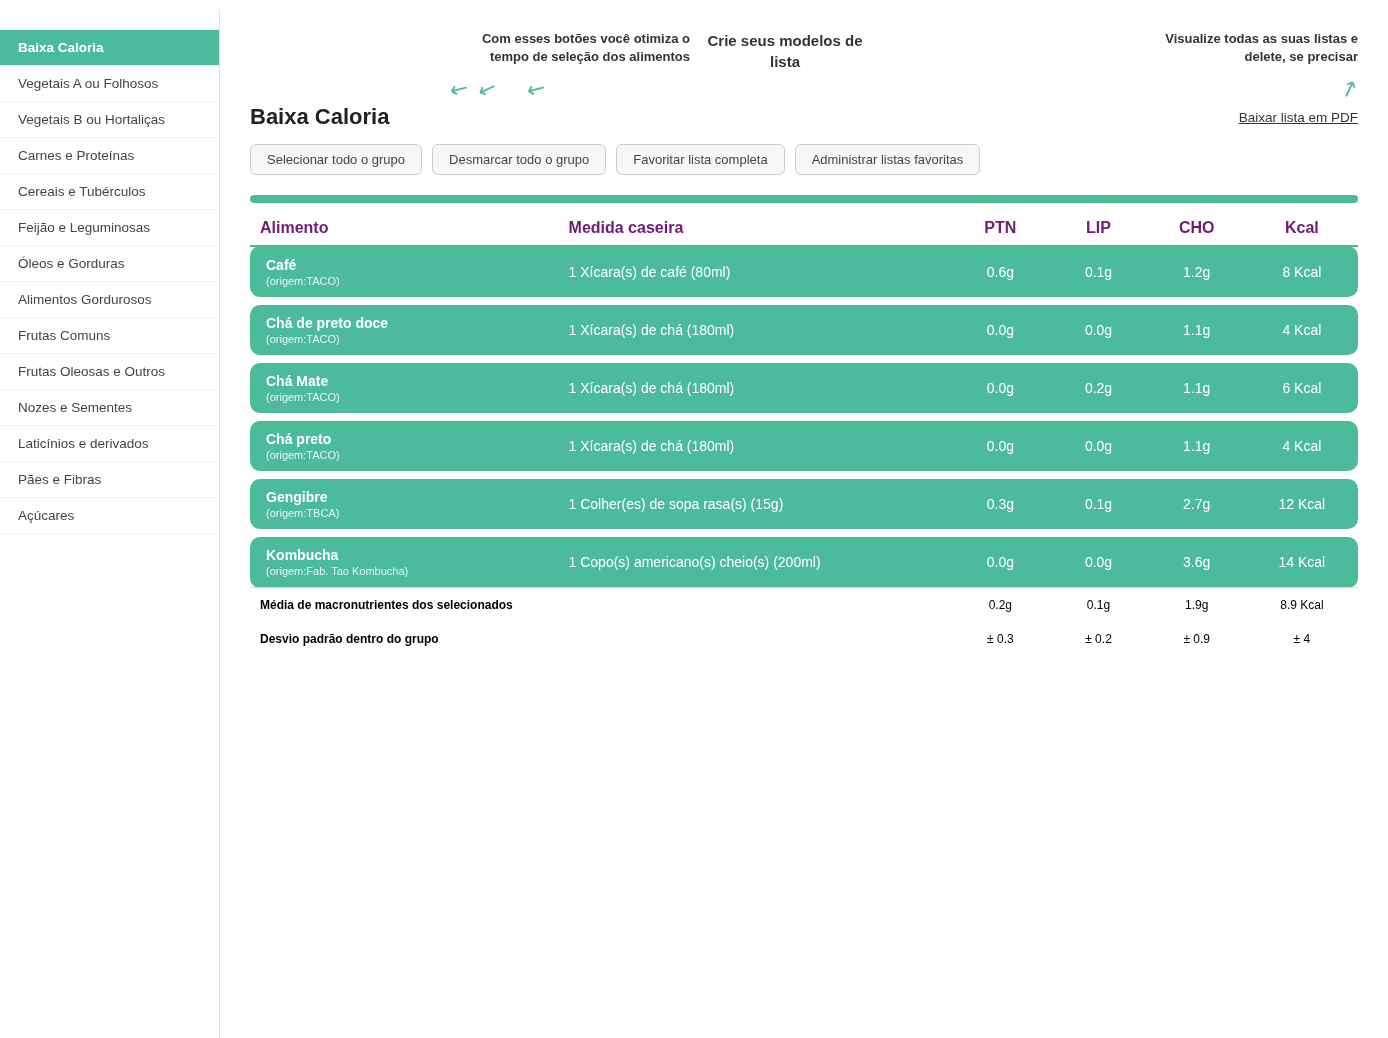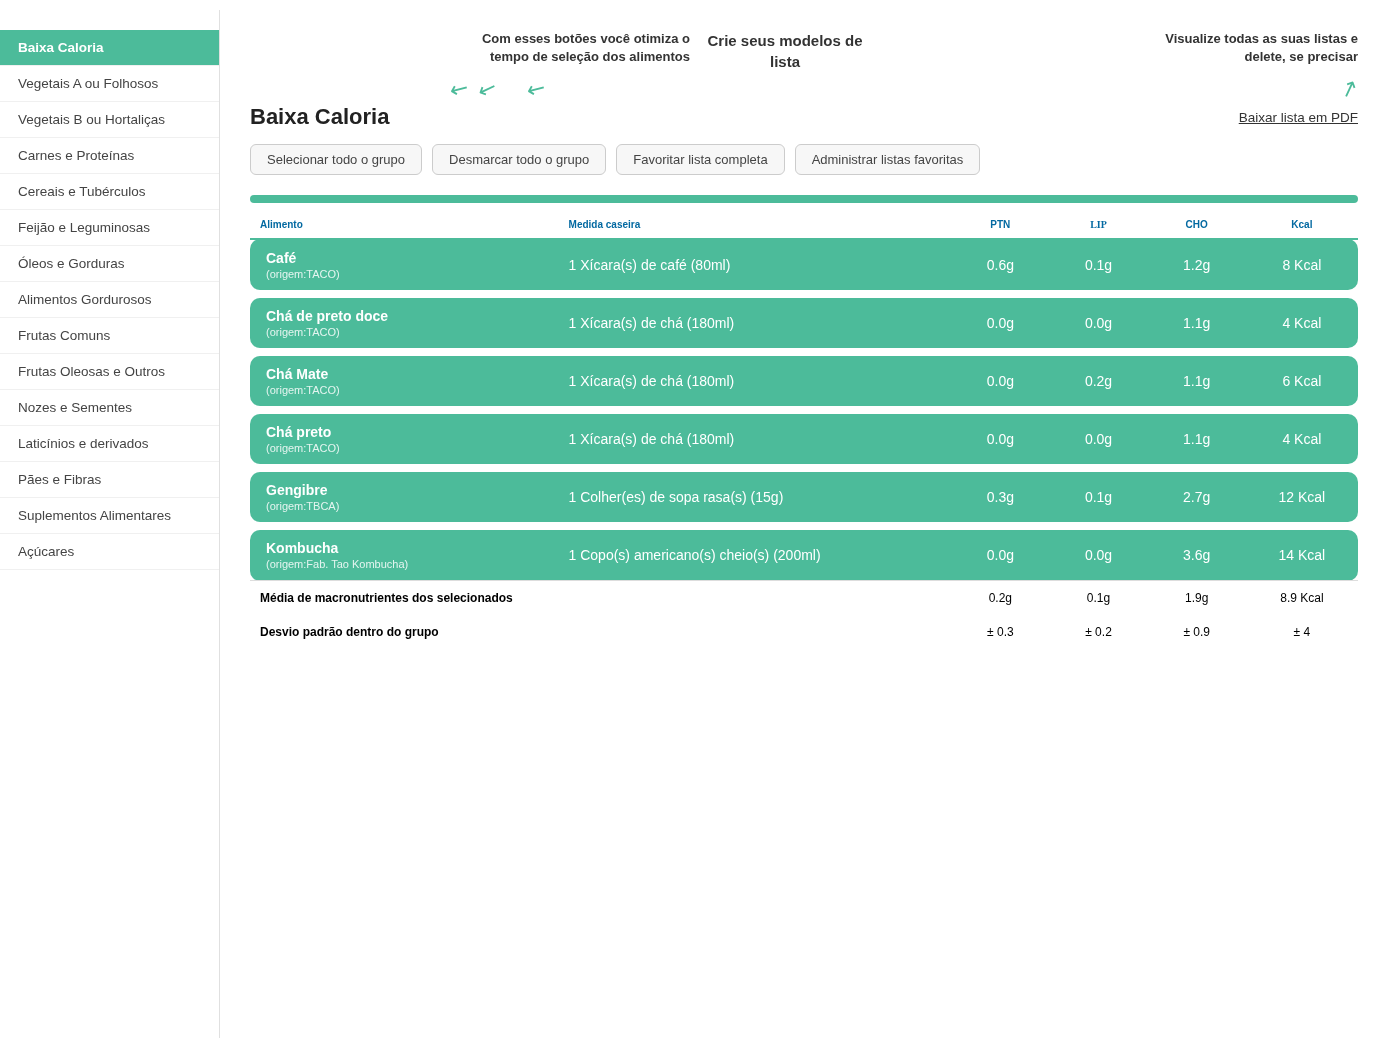--- a/index.html
+++ b/index.html
@@ -76,24 +76,24 @@
       color: #444;
       white-space: nowrap;
     }
     
     .food-table {
       width: 100%;
       border-collapse: collapse;
     }
     .food-table thead tr th {
       font-weight: 700;
-      font-size: 10px;
+      font-size: 16px;
       padding: 8px 10px;
       text-align: left;
-      color: #0369a1;
+      color: #701a75;
       border-bottom: 2px solid #4cbb9a;
     }
     .food-table thead tr th.num {
       text-align: center;
     }
     .food-table tbody tr.food-row {
       background: #4cbb9a;
       border-radius: 10px;
     }
     .food-table tbody tr.food-row td {
@@ -163,21 +163,20 @@
       <div class="sidebar-item">Carnes e Proteínas</div>
       <div class="sidebar-item">Cereais e Tubérculos</div>
       <div class="sidebar-item">Feijão e Leguminosas</div>
       <div class="sidebar-item">Óleos e Gorduras</div>
       <div class="sidebar-item">Alimentos Gordurosos</div>
       <div class="sidebar-item">Frutas Comuns</div>
       <div class="sidebar-item">Frutas Oleosas e Outros</div>
       <div class="sidebar-item">Nozes e Sementes</div>
       <div class="sidebar-item">Laticínios e derivados</div>
       <div class="sidebar-item">Pães e Fibras</div>
-      <div class="sidebar-item">Suplementos Alimentares</div>
       <div class="sidebar-item">Açúcares</div>
     </div>
 
   <div class="main">
 
     <div style="display:flex; justify-content:space-between; align-items:flex-start; margin-bottom:4px;">
       <div style="width:220px;"></div>
       <div style="font-size:13px;font-weight:700;text-align:right;max-width:220px;line-height:1.4;">
         <span>Com esses botões você otimiza o tempo de seleção dos alimentos</span>
       </div>
@@ -220,21 +219,21 @@
         <tr>
           <th style="width:220px;">
             <span>Alimento</span>
           </th>
           <th style="width:280px;">
             <span>Medida caseira</span>
           </th>
           <th class="num" style="width:70px;">
             <span>PTN</span>
           </th>
-          <th class="num" style="width:70px;font-family:Liberation Serif, serif;">
+          <th class="num" style="width:70px;">
             <span>LIP</span>
           </th>
           <th class="num" style="width:70px;">
             <span>CHO</span>
           </th>
           <th class="num" style="width:80px;">
             <span>Kcal</span>
           </th>
         </tr>
       </thead>

